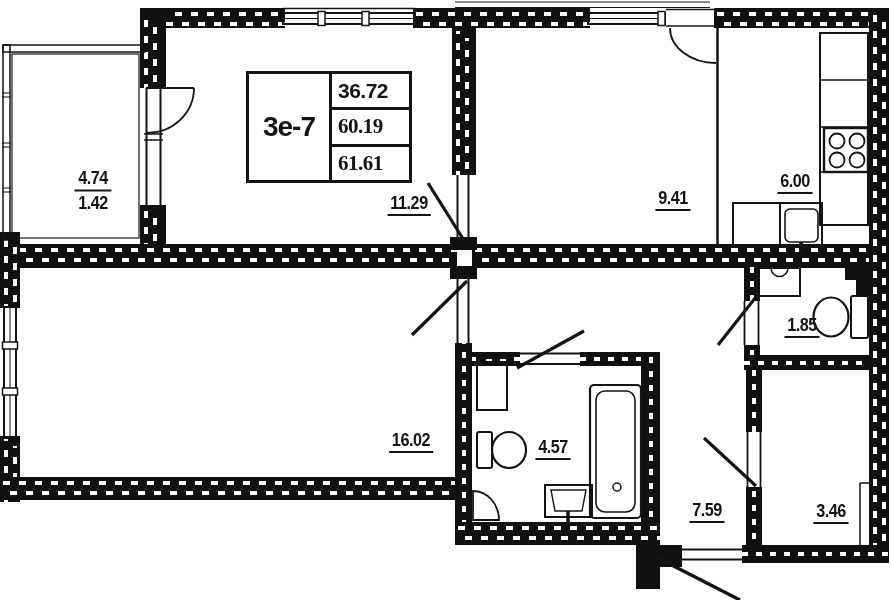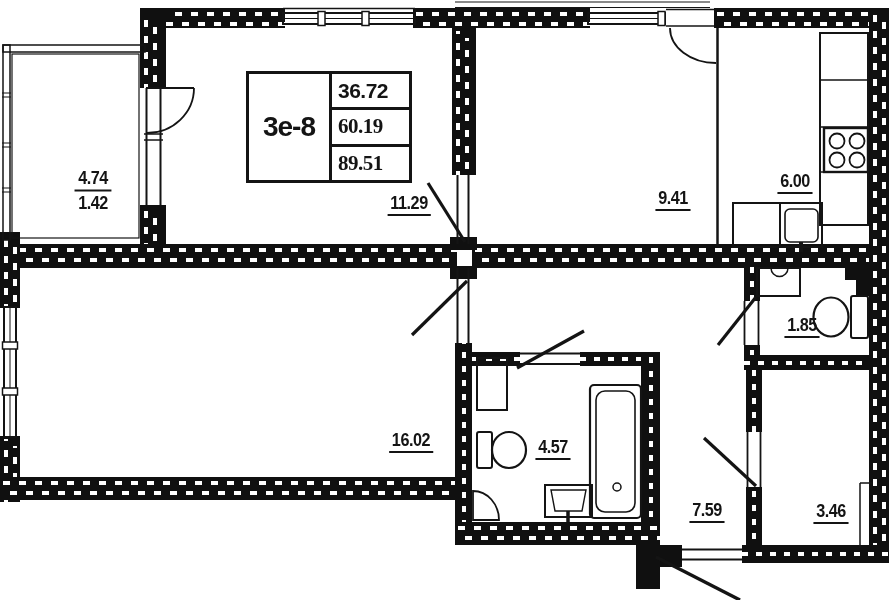--- a/index.html
+++ b/index.html
@@ -178,25 +178,25 @@
       <rect x="733" y="203" width="47" height="44" stroke-width="2"></rect>
       <g>
         <rect x="780" y="203" width="42" height="44" stroke-width="2"></rect>
         <rect x="785" y="209" width="33" height="33" rx="5" stroke-width="1.6"></rect>
         <path d="M801 242 V252" stroke-width="4"></path>
       </g>
     </g>
   </svg>
 
   <div id="tb">
-    <div class="l">3е-8</div>
+    <div class="l">3е-7</div>
     <div class="r">
       <div class="cell">36.72</div>
       <div class="cell">60.19</div>
-      <div class="cell">89.51</div>
+      <div class="cell">61.61</div>
     </div>
   </div>
 
   <div class="frac" style="left:93px;top:190px;">
     <span class="top">4.74</span>
     <span class="bot">1.42</span>
   </div>
   <div class="lbl" style="left:409px;top:205px;">11.29</div>
   <div class="lbl" style="left:673px;top:200px;">9.41</div>
   <div class="lbl" style="left:795px;top:183px;">6.00</div>

